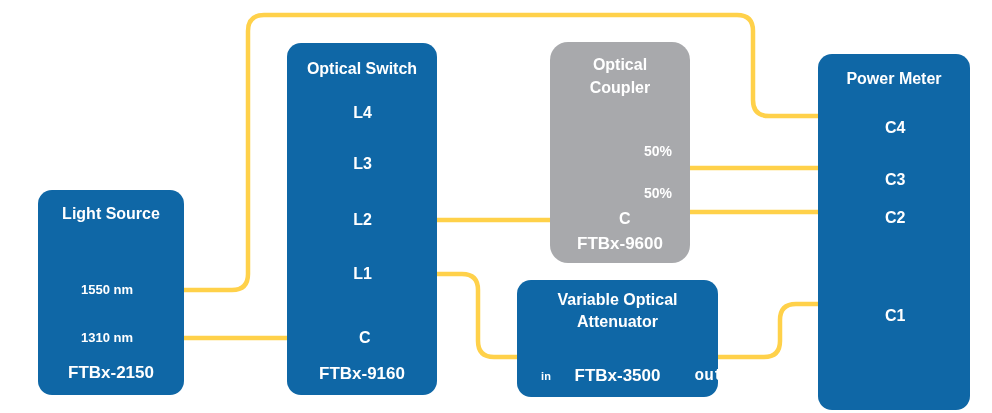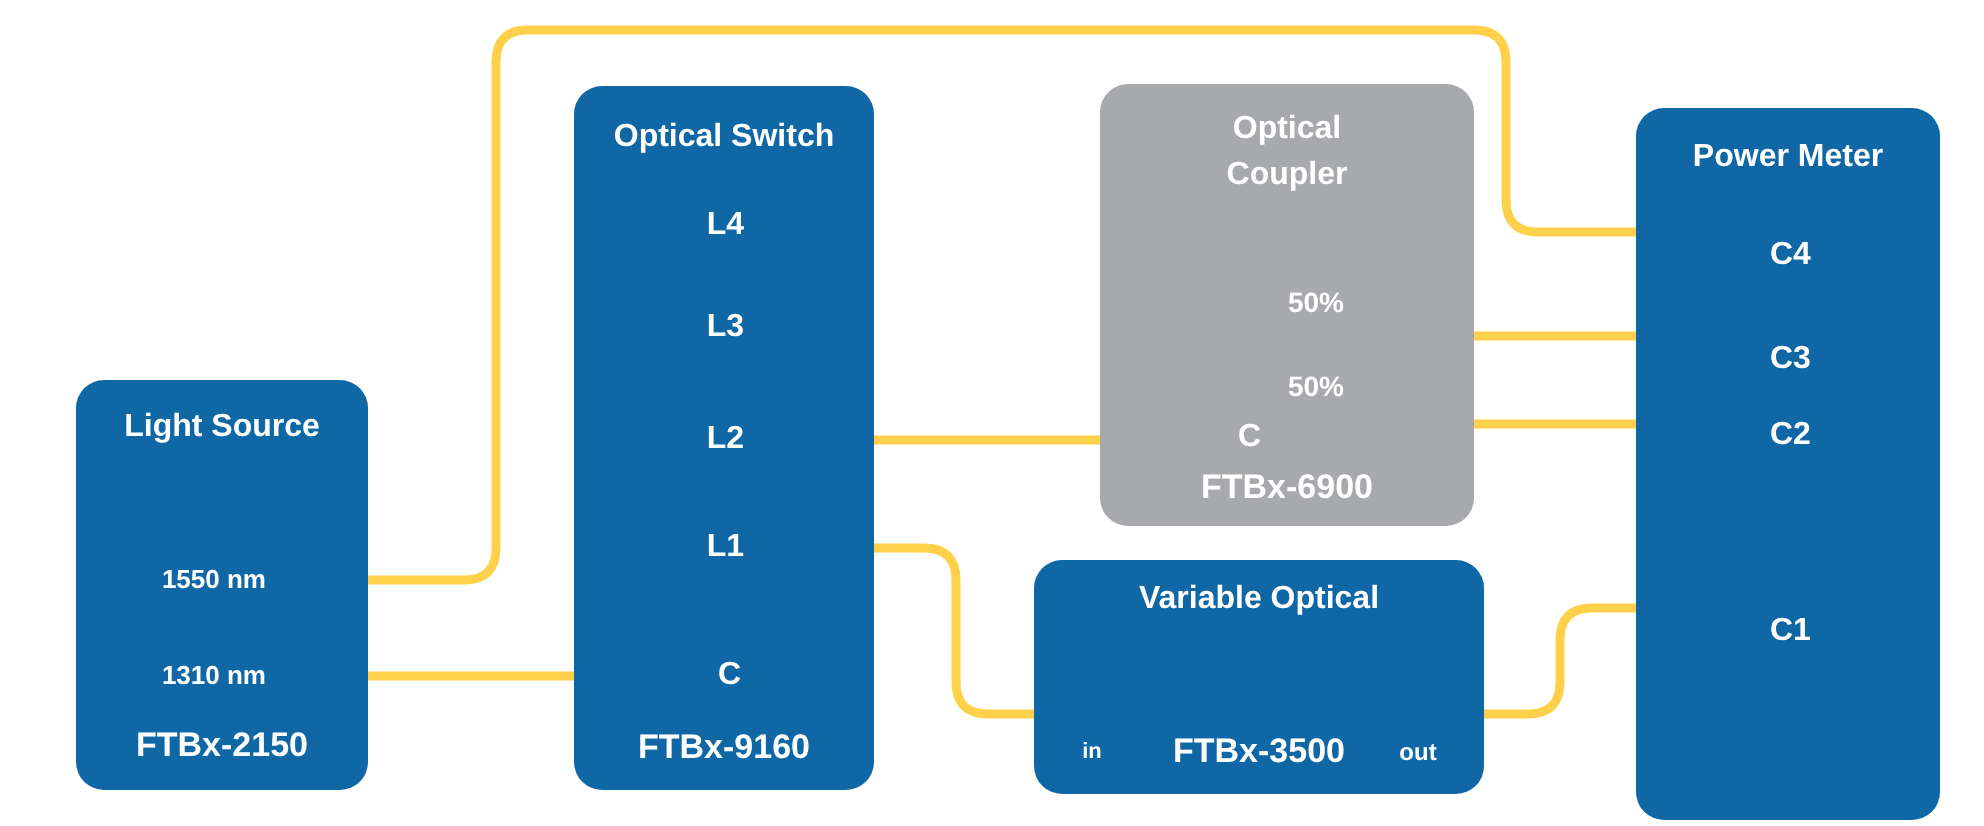--- a/index.html
+++ b/index.html
@@ -86,33 +86,34 @@
   <div class="box blue" style="left:287px;top:43px;width:150px;height:352px;">
     <div class="title" style="top:15px;">Optical Switch</div>
     <div class="plabel right" style="right:65px;top:59px;width:50px;">L4</div>
     <div class="plabel right" style="right:65px;top:110px;width:50px;">L3</div>
     <div class="plabel right" style="right:65px;top:166px;width:50px;">L2</div>
     <div class="plabel right" style="right:65px;top:220px;width:50px;">L1</div>
     <div class="plabel" style="left:72px;top:284px;">C</div>
     <div class="model" style="bottom:11px;">FTBx-9160</div>
   </div>
 
-  <div class="box gray" style="left:550px;top:42px;width:187px;height:221px;">
+  <div class="box gray" style="left:550px;top:42px;width:140px;height:221px;border-radius:18px;">
     <div class="title" style="top:12px;">Optical</div>
     <div class="title" style="top:35px;">Coupler</div>
     <div class="plabel small center" style="left:87px;top:101px;width:42px;font-size:14px;">50%</div>
     <div class="plabel small center" style="left:87px;top:143px;width:42px;font-size:14px;">50%</div>
     <div class="plabel" style="left:69px;top:166px;">C</div>
-    <div class="model" style="bottom:9px;">FTBx-6900</div>
+    <div class="model" style="bottom:9px;">FTBx-9600</div>
   </div>
 
-  <div class="box blue" style="left:517px;top:280px;width:225px;height:117px;">
+  <div class="box blue" style="left:517px;top:280px;width:201px;height:117px;">
     <div class="title" style="top:9px;">Variable Optical</div>
+    <div class="title" style="top:31px;">Attenuator</div>
     <div class="plabel small center" style="left:11px;top:88px;width:36px;font-size:11px;">in</div>
-    <div class="plabel small center" style="left:172px;top:88px;width:40px;font-size:12px;">out</div>
+    <div class="plabel small center" style="left:172px;top:88px;width:40px;font-size:16px;font-family:Liberation Mono, monospace;">out</div>
     <div class="model" style="bottom:11px;">FTBx-3500</div>
   </div>
 
   <div class="box blue" style="left:818px;top:42px;width:152px;height:356px;margin-top:12px;">
     <div class="title" style="top:14px;">Power Meter</div>
     <div class="plabel" style="left:67px;top:63px;">C4</div>
     <div class="plabel" style="left:67px;top:115px;">C3</div>
     <div class="plabel" style="left:67px;top:153px;">C2</div>
     <div class="plabel" style="left:67px;top:251px;">C1</div>
   </div>

